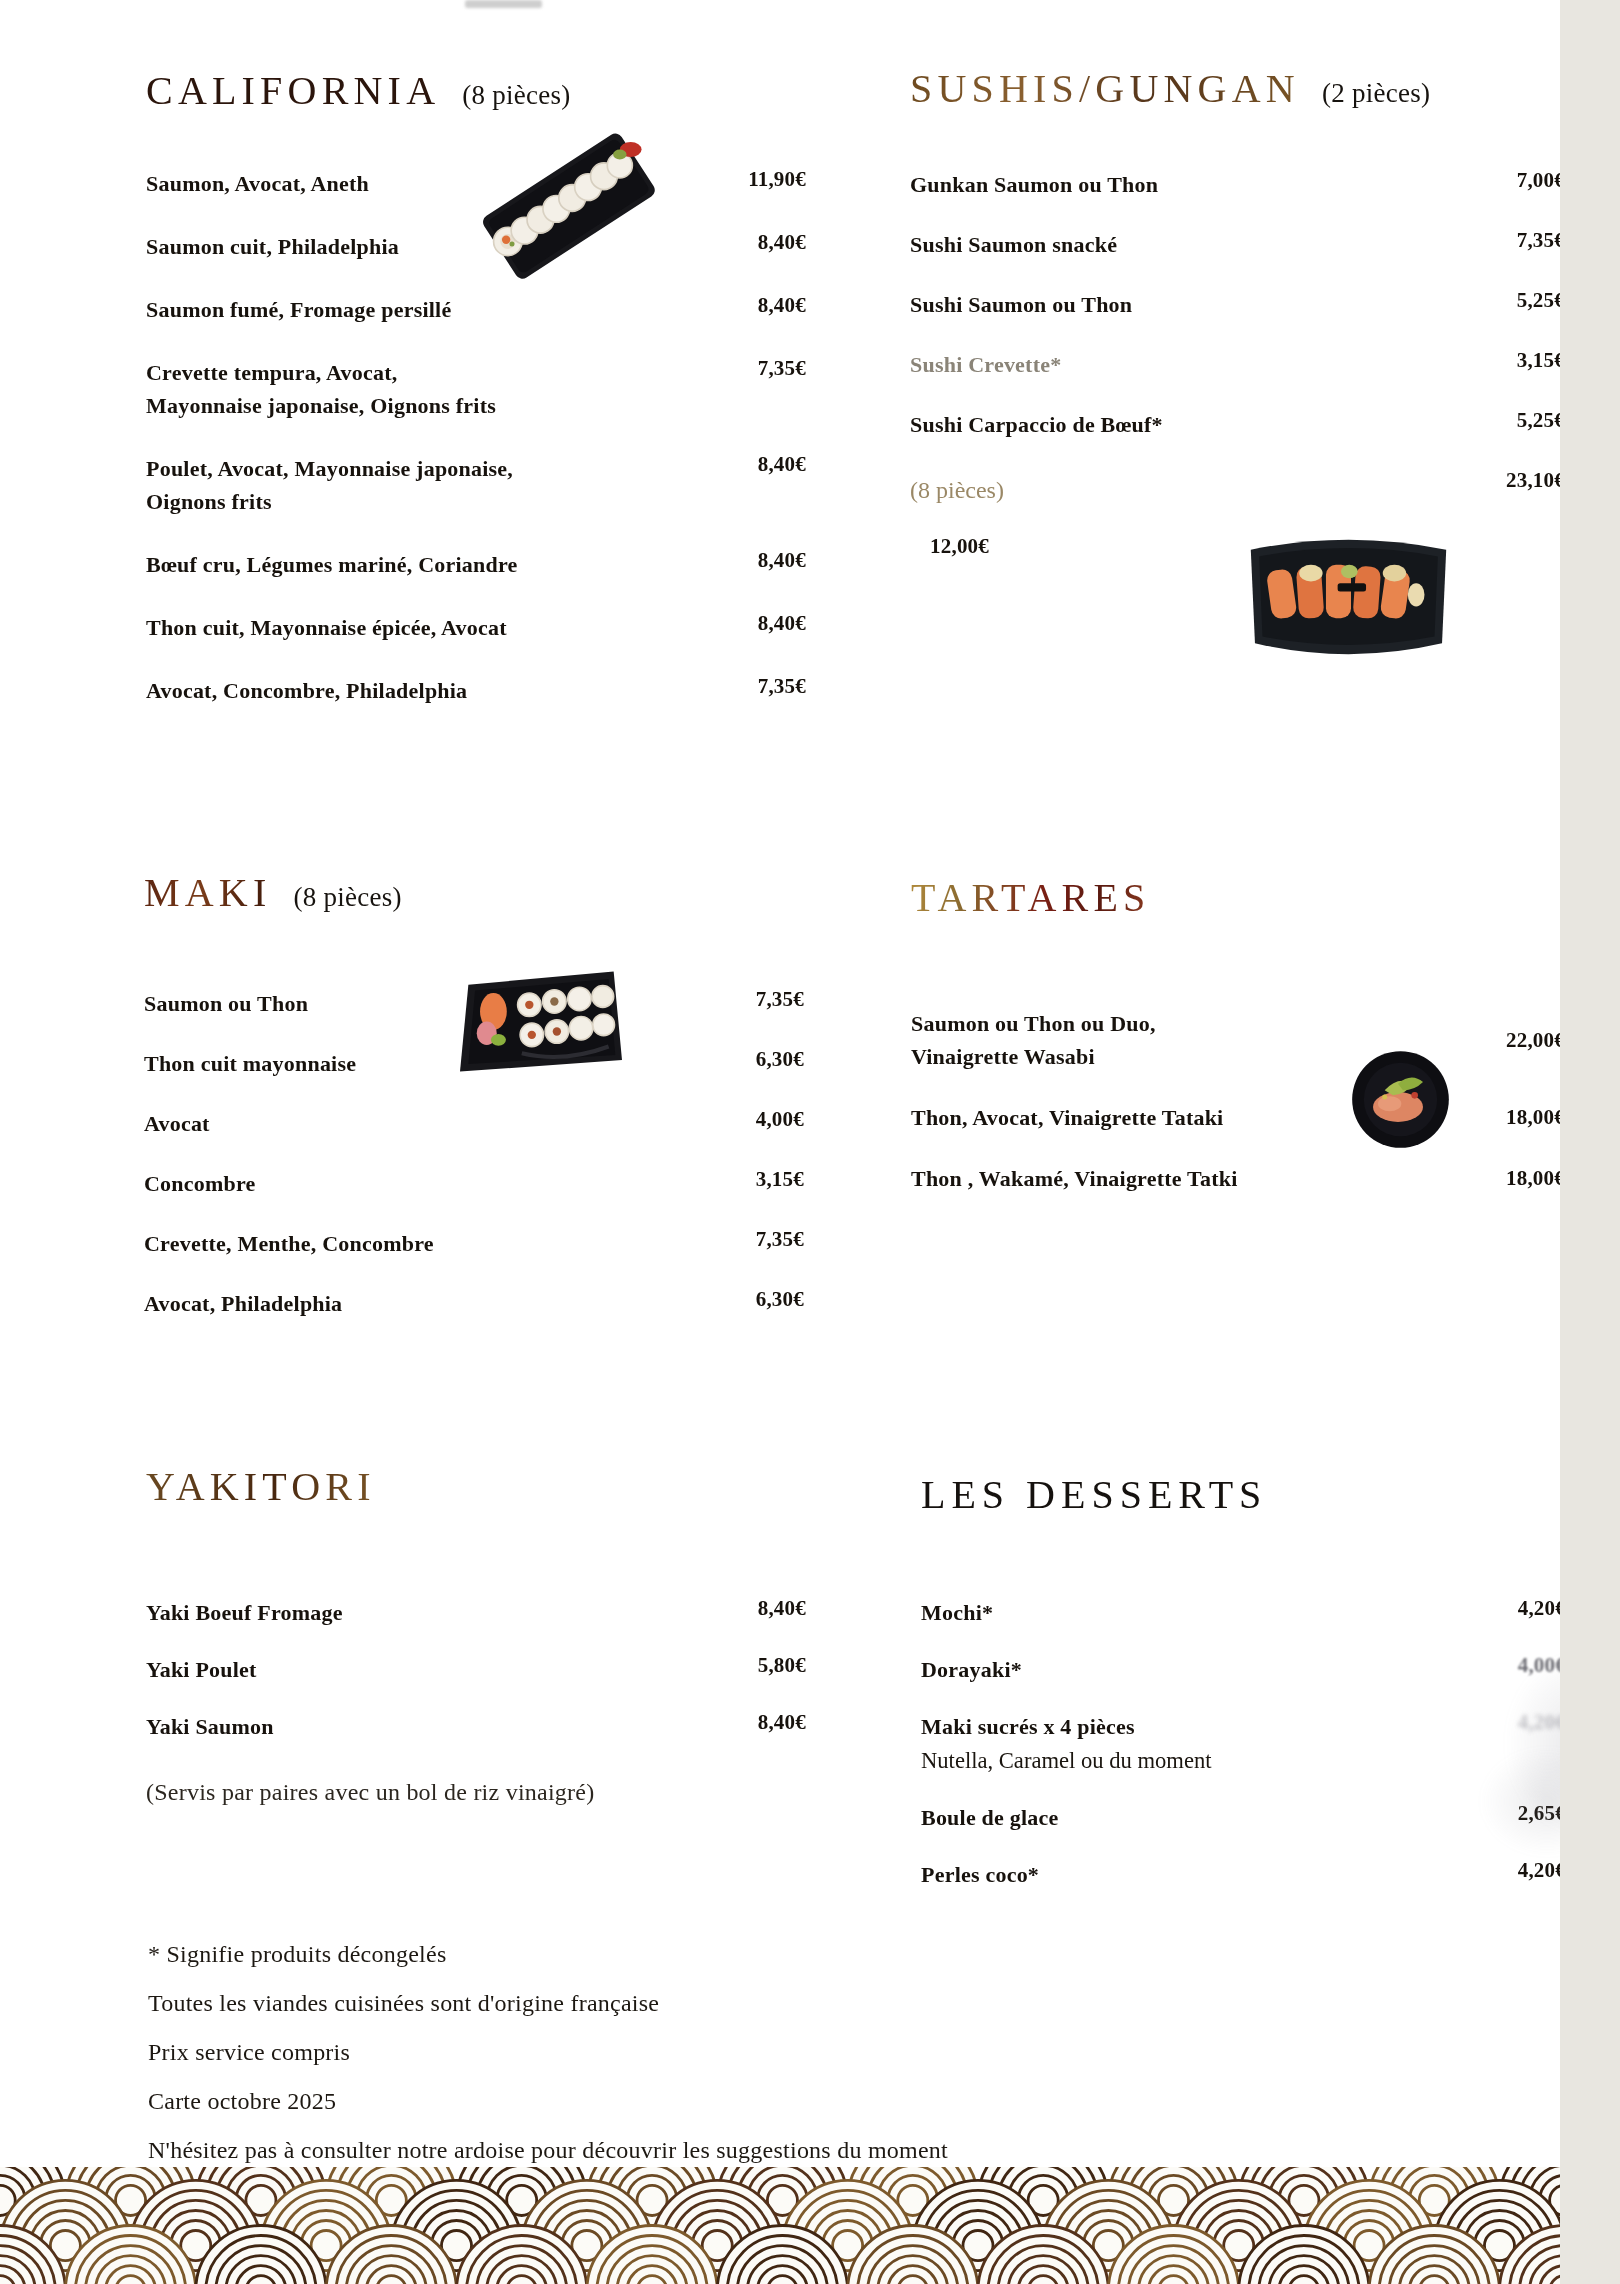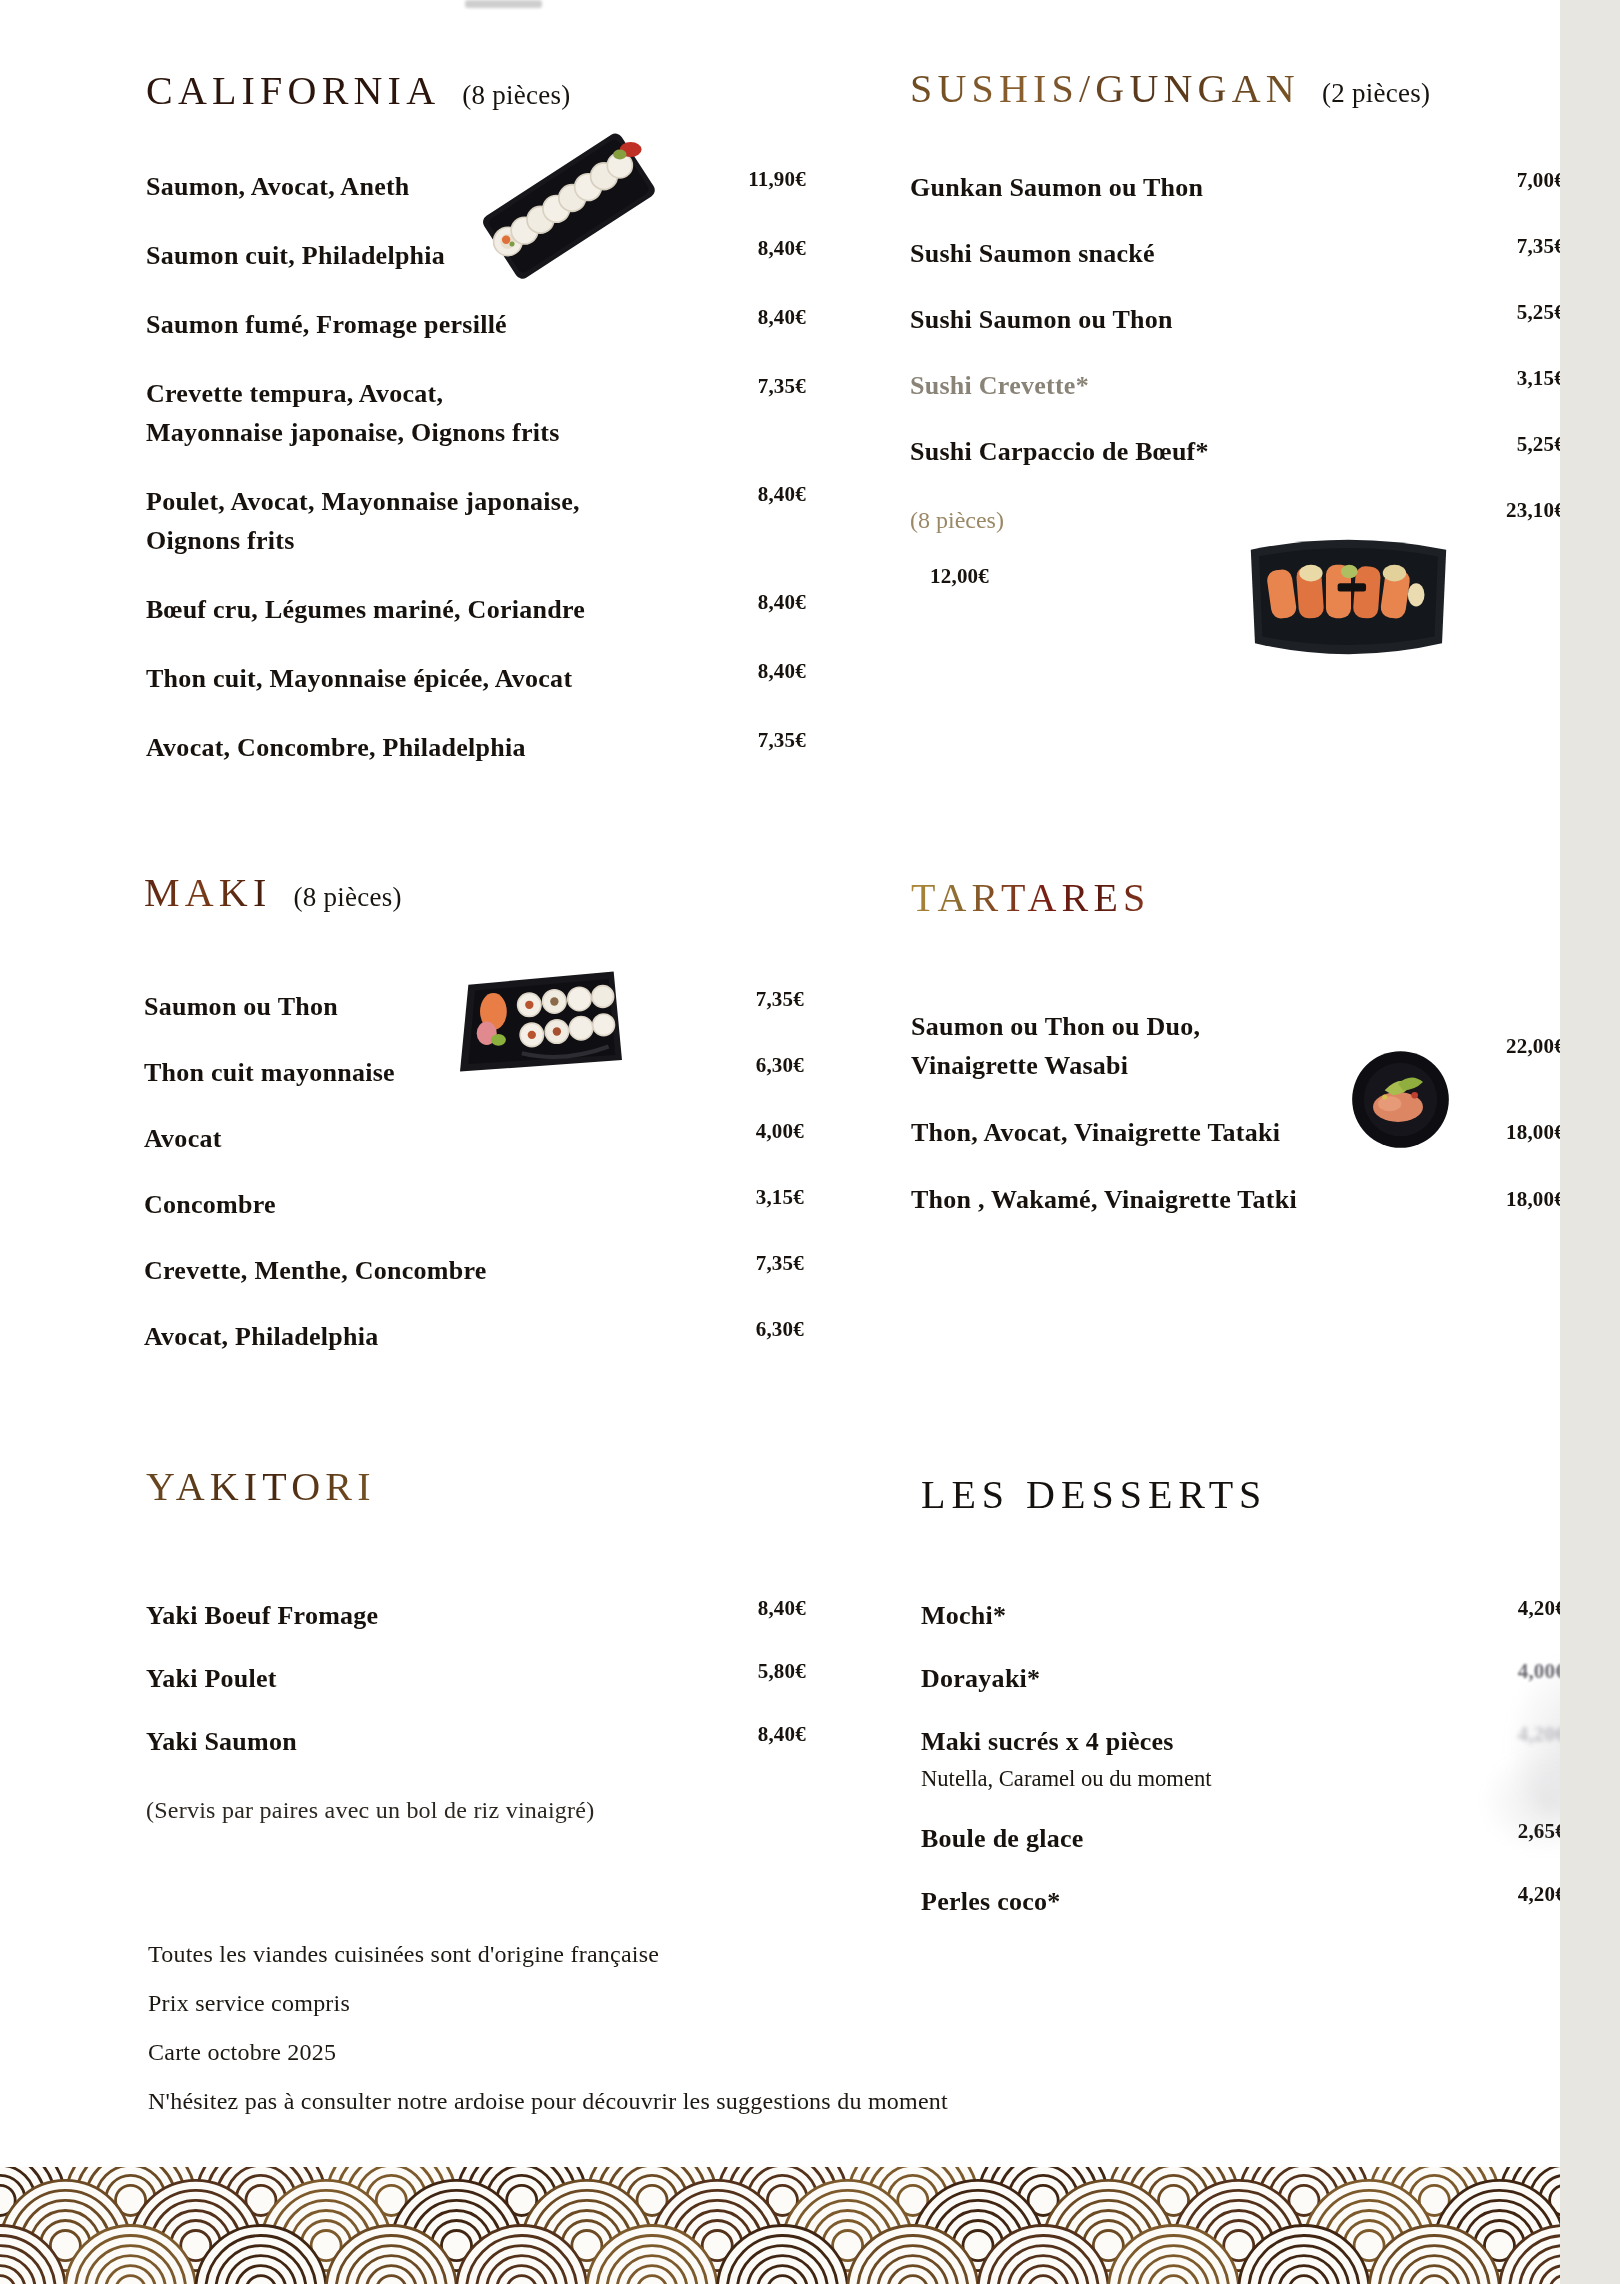--- a/index.html
+++ b/index.html
@@ -19,21 +19,21 @@
             -webkit-background-clip:text;background-clip:text;color:transparent;}
   .t-maki{background:linear-gradient(100deg,#5a2410,#7a3c1a 45%,#3c180a);
             -webkit-background-clip:text;background-clip:text;color:transparent;}
   .t-tartares{background:linear-gradient(100deg,#b08a3c,#8a6a30 22%,#7a1f14 55%,#5a1a10 78%,#8a3a20);
             -webkit-background-clip:text;background-clip:text;color:transparent;}
   .t-yakitori{background:linear-gradient(100deg,#6b4a22,#47260f 55%,#7a5526);
             -webkit-background-clip:text;background-clip:text;color:transparent;}
   .t-desserts{color:#15110e;letter-spacing:0.15em;}
   .menu-list{display:flex;flex-direction:column;}
   .row{display:flex;justify-content:space-between;align-items:flex-start;}
-  .iname{font-size:26px;font-weight:700;line-height:1.5;white-space:pre-line;max-width:502px;letter-spacing:0.01em;font-family:Liberation Serif, serif;}
+  .iname{font-size:22px;font-weight:700;line-height:1.5;white-space:pre-line;max-width:502px;letter-spacing:0.01em;font-family:Liberation Serif, serif;}
   .iprice{font-size:21px;font-weight:700;white-space:nowrap;margin-left:20px;letter-spacing:0.01em;}
   .sub-note{font-size:24px;font-weight:400;color:#5c564b;line-height:1.42;margin-top:5px;max-width:468px;}
   .sub-small{font-size:22.6px;font-weight:400;color:#1a150f;line-height:1.35;margin-top:3.3px;}
   .dim-gray{color:#8a8478;}
   .dim-dark{color:#3f3a32;}
   .dim-gold{color:#9a8866;}
   .dim-brown{color:#6e5a3e;}
   .smudge1{color:#4a4a52;filter:blur(0.9px);opacity:.8;}
   .smudge2{color:#7a7a84;filter:blur(2px);opacity:.45;}
   .note-line{font-size:24px;font-weight:400;color:#2c2720;letter-spacing:0.01em;}
@@ -245,20 +245,21 @@
         <div class="iprice">2,65€</div>
       </div>
       <div class="row">
         <div class="iname">Perles coco*</div>
         <div class="iprice">4,20€</div>
       </div>
     </div>
   </div>
 
   <div class="footer">
+    <div class="f-line">* Signifie produits décongelés</div>
     <div class="f-line">Toutes les viandes cuisinées sont d'origine française</div>
     <div class="f-line">Prix service compris</div>
     <div class="f-line">Carte octobre 2025</div>
     <div class="f-line">N'hésitez pas à consulter notre ardoise pour découvrir les suggestions du moment</div>
   </div>
 
   <div class="photo" style="left:461px;top:121px;width:214px;height:164px;">
     <svg width="214" height="164" viewBox="0 0 256 196">
       <g transform="rotate(-33 128 100)">
         <rect x="30" y="58" width="196" height="88" rx="9" fill="#17171b"></rect>

